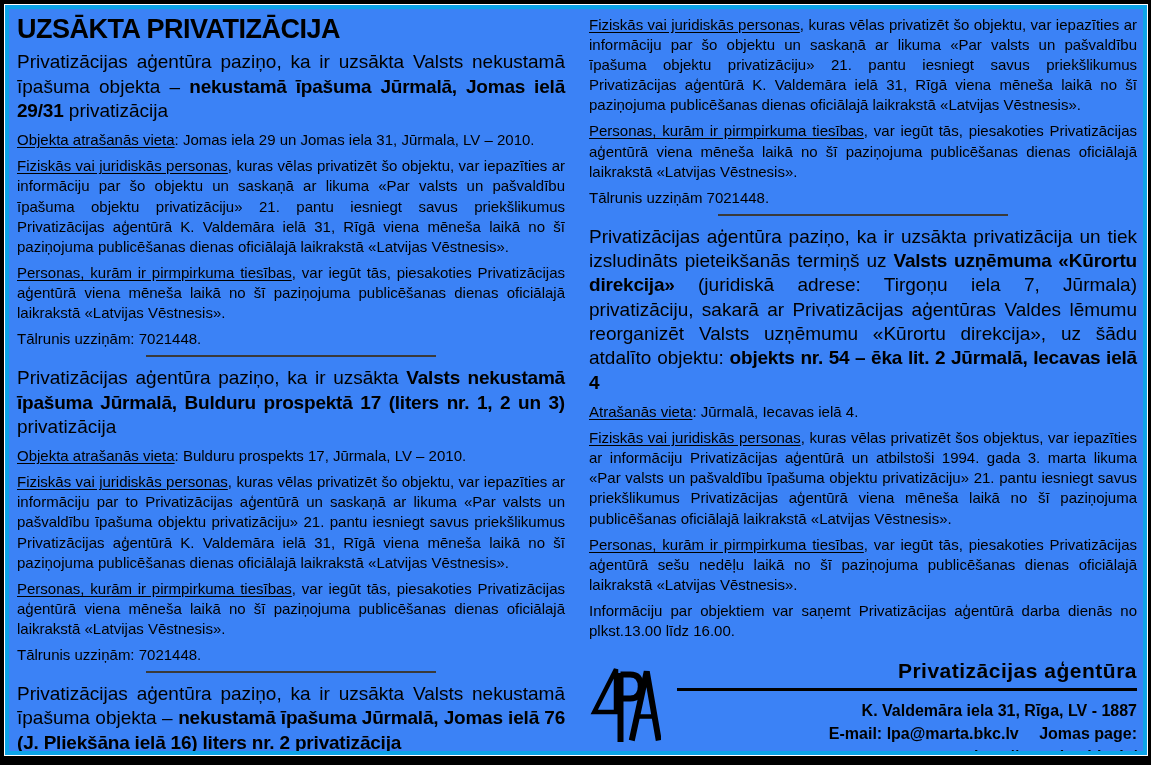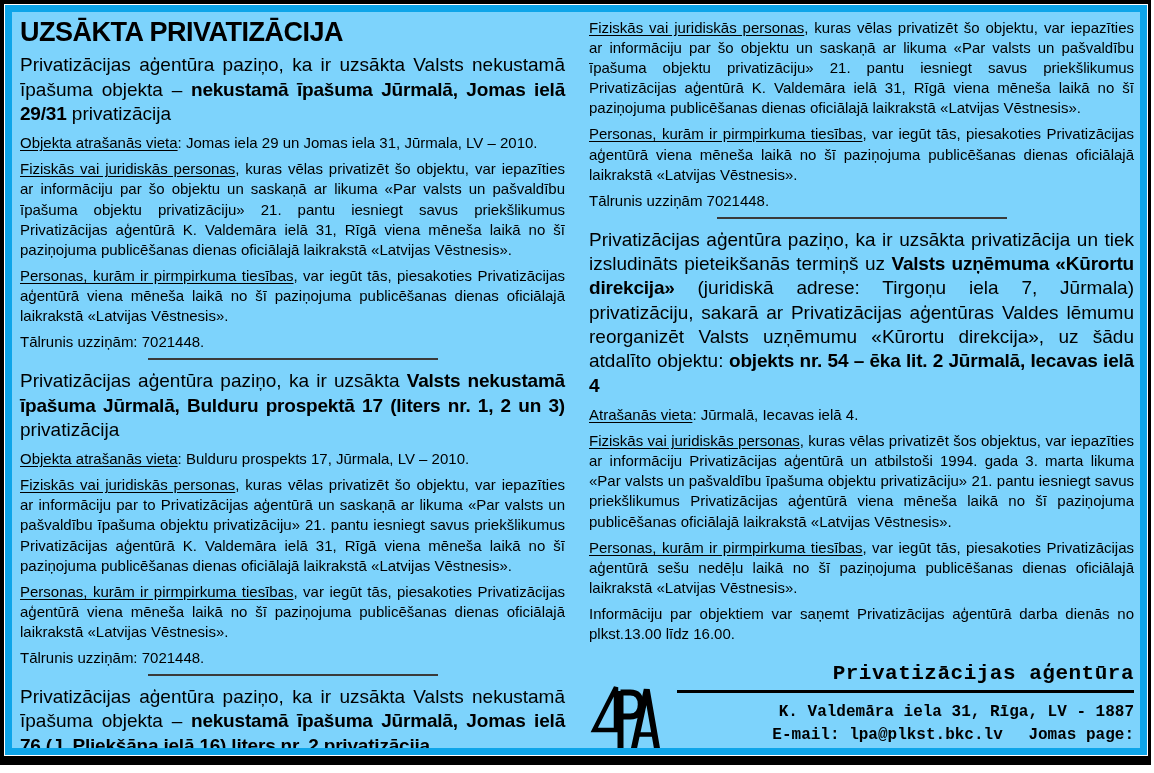--- a/index.html
+++ b/index.html
@@ -1,30 +1,30 @@
 <!DOCTYPE html>
 <html><head>
 <meta charset="utf-8">
 <style>
   html,body{margin:0;padding:0;background:#fff;width:1154px;height:773px;
     font-family:"Liberation Sans","DejaVu Sans",sans-serif;color:#000;}
   .stage{position:relative;width:1154px;height:773px;background:#fff;overflow:hidden;}
   .ad{position:absolute;left:0;top:0;width:1151px;height:765px;box-sizing:border-box;
     border:4px solid #000;border-bottom-width:9px;border-right-width:3px;}
   .ad-inner{position:absolute;left:1px;top:1px;right:1px;bottom:1px;box-sizing:border-box;
-    border:7px solid #0ea5e9;padding:6px 6px 0 8px;display:flex;gap:24px;overflow:hidden;background:#7dd3fc;}
+    border:4px solid #0ea5e9;padding:6px 6px 0 8px;display:flex;gap:24px;overflow:hidden;background:#3b82f6;}
   .col{flex:1 1 0;min-width:0;}
   .headline{font-size:27px;font-weight:700;letter-spacing:-0.5px;margin:0 0 7px 0;line-height:1.05;}
   .intro{font-size:19px;line-height:1.28;text-align:justify;margin:0 0 7px 0;}
   .intro .b{letter-spacing:-0.2px;}
   .p{font-size:15px;line-height:1.34;text-align:justify;margin:0 0 6px 0;}
   .b{font-weight:700;}
   .u{text-decoration:underline;text-underline-offset:2px;}
   .sep{height:2px;background:#3a3a3a;width:290px;margin:3px auto 9px auto;}
-  .footer{display:flex;gap:16px;margin-top:2px;align-items:flex-end;font-family:Liberation Mono, monospace;}
+  .footer{display:flex;gap:16px;margin-top:2px;align-items:center;}
   .footer-logo{flex:0 0 72px;}
   .footer-right{flex:1 1 auto;min-width:0;}
   .company{font-size:21px;font-weight:700;text-align:right;letter-spacing:0.5px;
     padding:12px 0 5px 0;border-bottom:3px solid #000;}
   .addr{font-weight:700;font-size:16px;text-align:right;line-height:1.45;margin-top:8px;}
   .contacts span{margin-left:16px;white-space:nowrap;}
 </style>
 </head>
 <body>
 
@@ -77,21 +77,21 @@
                 <path d="M57 100 L77 8 L93 100" stroke-width="8"></path>
                 <line x1="64" y1="68" x2="89" y2="68" stroke-width="6"></line>
               </g>
             </svg>
           </div>
           <div class="footer-right">
             <div class="company">Privatizācijas aģentūra</div>
             <div class="addr">
               <div>K. Valdemāra iela 31, Rīga, LV - 1887</div>
               <div class="contacts">
-                <span>E-mail: lpa@plkst.bkc.lv</span>
+                <span>E-mail: lpa@marta.bkc.lv</span>
                 <span>Jomas page:</span>
                 <span>http://www.lpa.bkc.lv/</span>
               </div>
             </div>
           </div>
         </div>
       </div>
 
     </div>
   </div>

